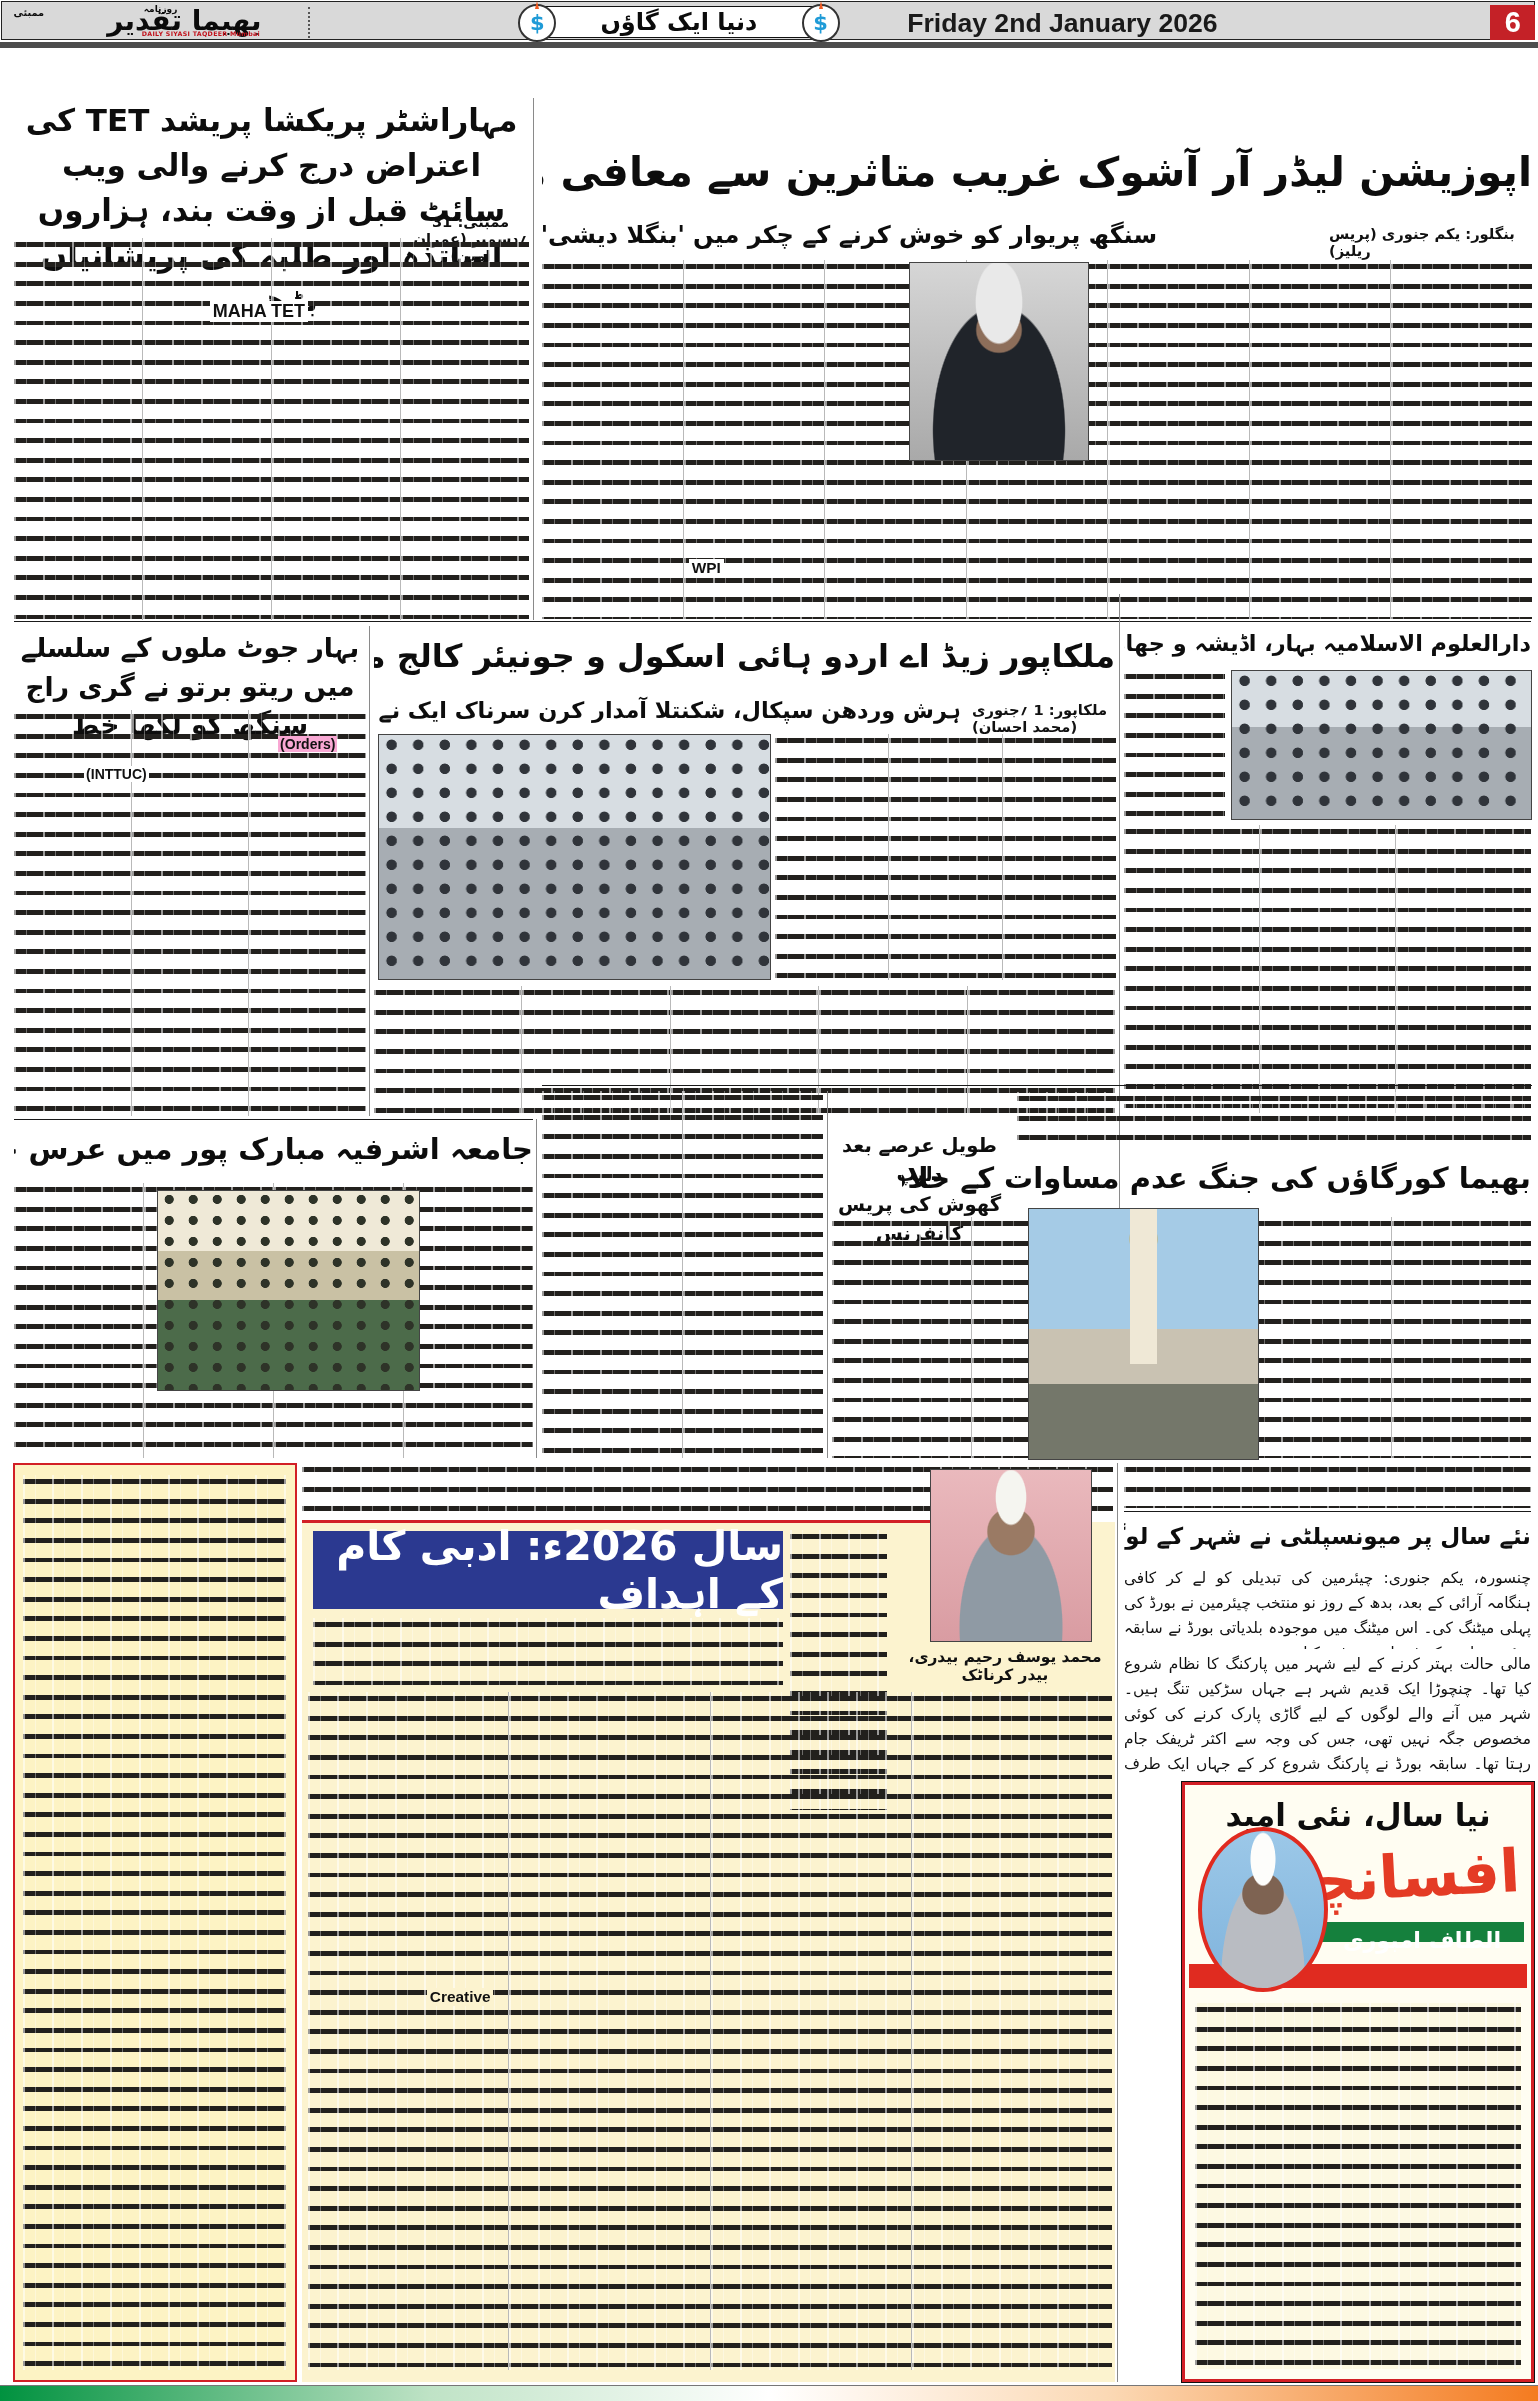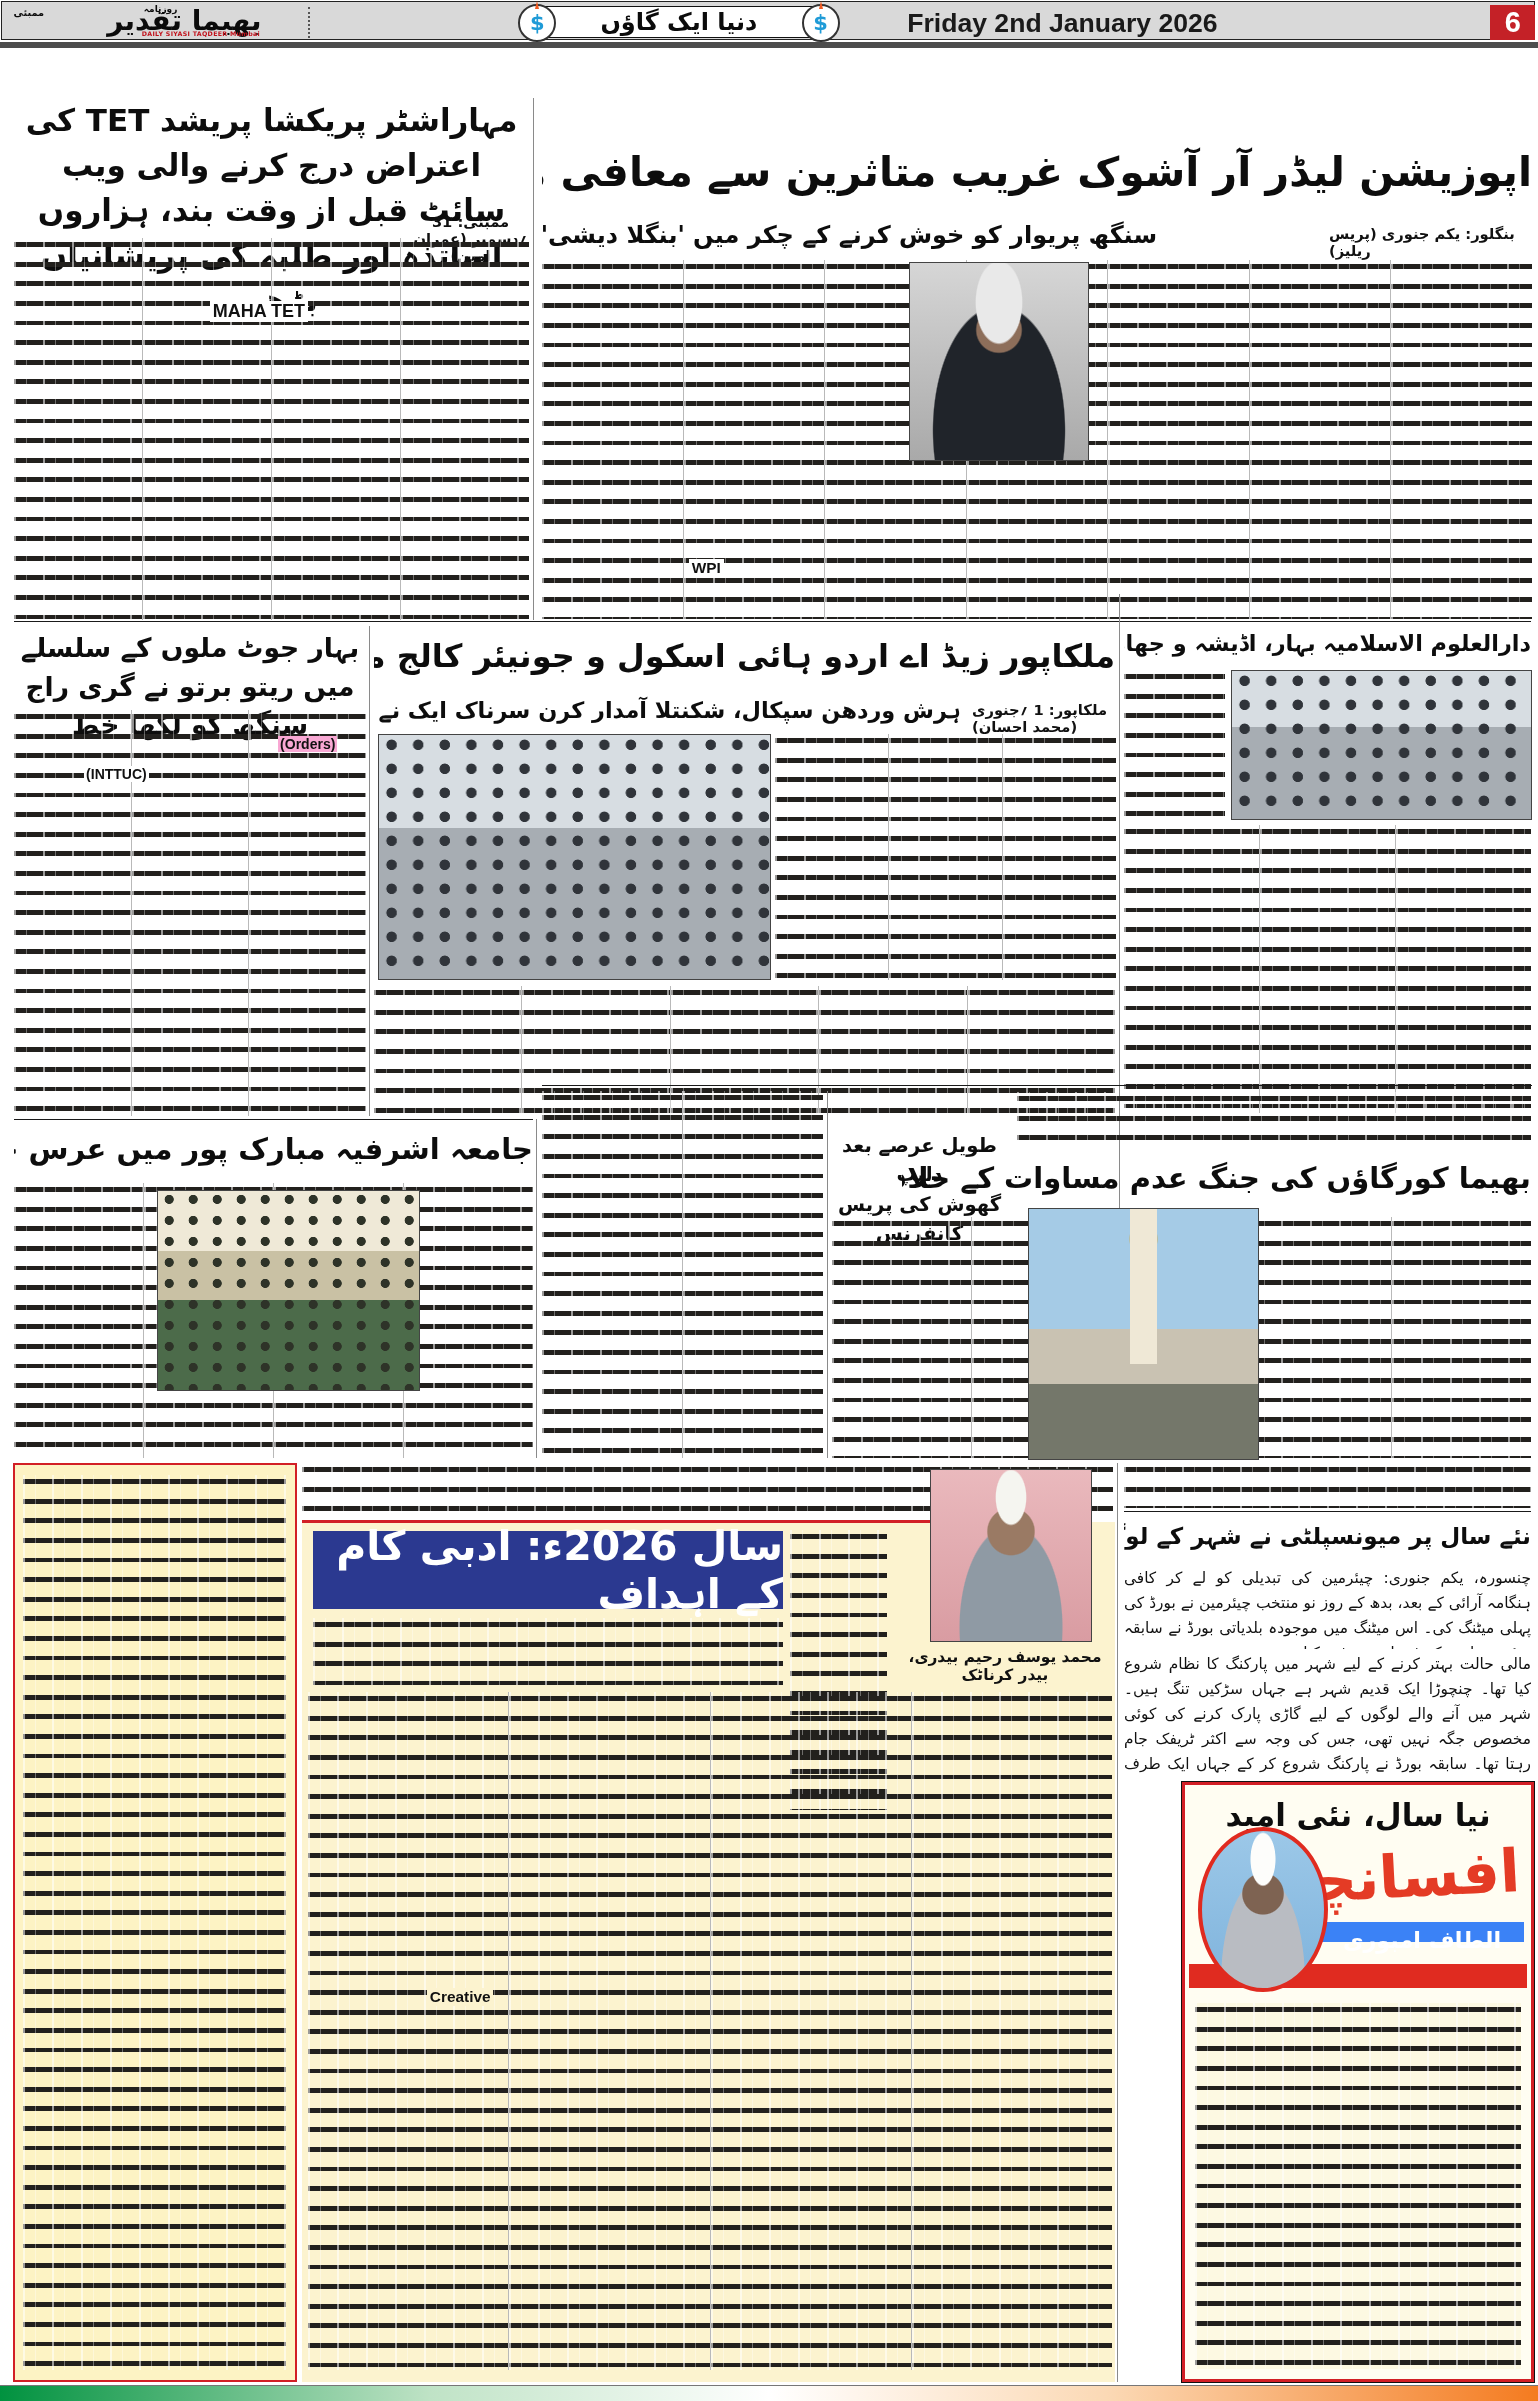--- a/index.html
+++ b/index.html
@@ -75,21 +75,21 @@
      background:linear-gradient(90deg,#00923f 0%,#bfe3c6 28%,#ffffff 50%,#fbd9b5 72%,#f47b20 100%);
      border-top:1.4px solid #777;}
   
   #ybox-left{left:12.6px;top:1463px;width:284px;height:919px;background:#fdf3c4;border:2.8px solid #d21f26;box-sizing:border-box;}
   #mid-cream{left:302px;top:1522px;width:813px;height:860px;background:#fcf3cf;}
   #banner2026{left:313px;top:1531px;width:470px;height:78px;background:#2b3990;display:flex;align-items:center;justify-content:center;}
   #banner2026 span{color:#fff;font-size:41px;font-weight:900;}
   #afs-box{left:1182px;top:1782px;width:352px;height:600px;background:#fffdf2;border:3.5px solid #d21f26;outline:1.4px solid #111;box-sizing:border-box;}
   #afs-logo{position:absolute;right:11.2px;top:45px;width:196px;height:91px;color:#e43b25;font-size:59px;font-weight:900;
             text-align:center;line-height:91px;transform:rotate(-3deg);letter-spacing:-1.4px;}
-  #afs-band-blue{position:absolute;right:7px;top:137px;width:204px;height:20px;background:#3b82f6;color:#fff;
+  #afs-band-blue{position:absolute;right:7px;top:137px;width:204px;height:20px;background:#15803d;color:#fff;
             font-size:22.4px;font-weight:900;text-align:center;line-height:36px;}
   #afs-band-red{position:absolute;right:4.2px;top:179px;width:338px;height:24px;background:#e02b20;}
   .lead-text{font-size:15.4px;line-height:25px;color:#111;text-align:justify;font-weight:500;overflow:hidden;}
 </style>
 </head>
 <body>
 
 <div id="paper">
 
   <div class="abs" id="header">

